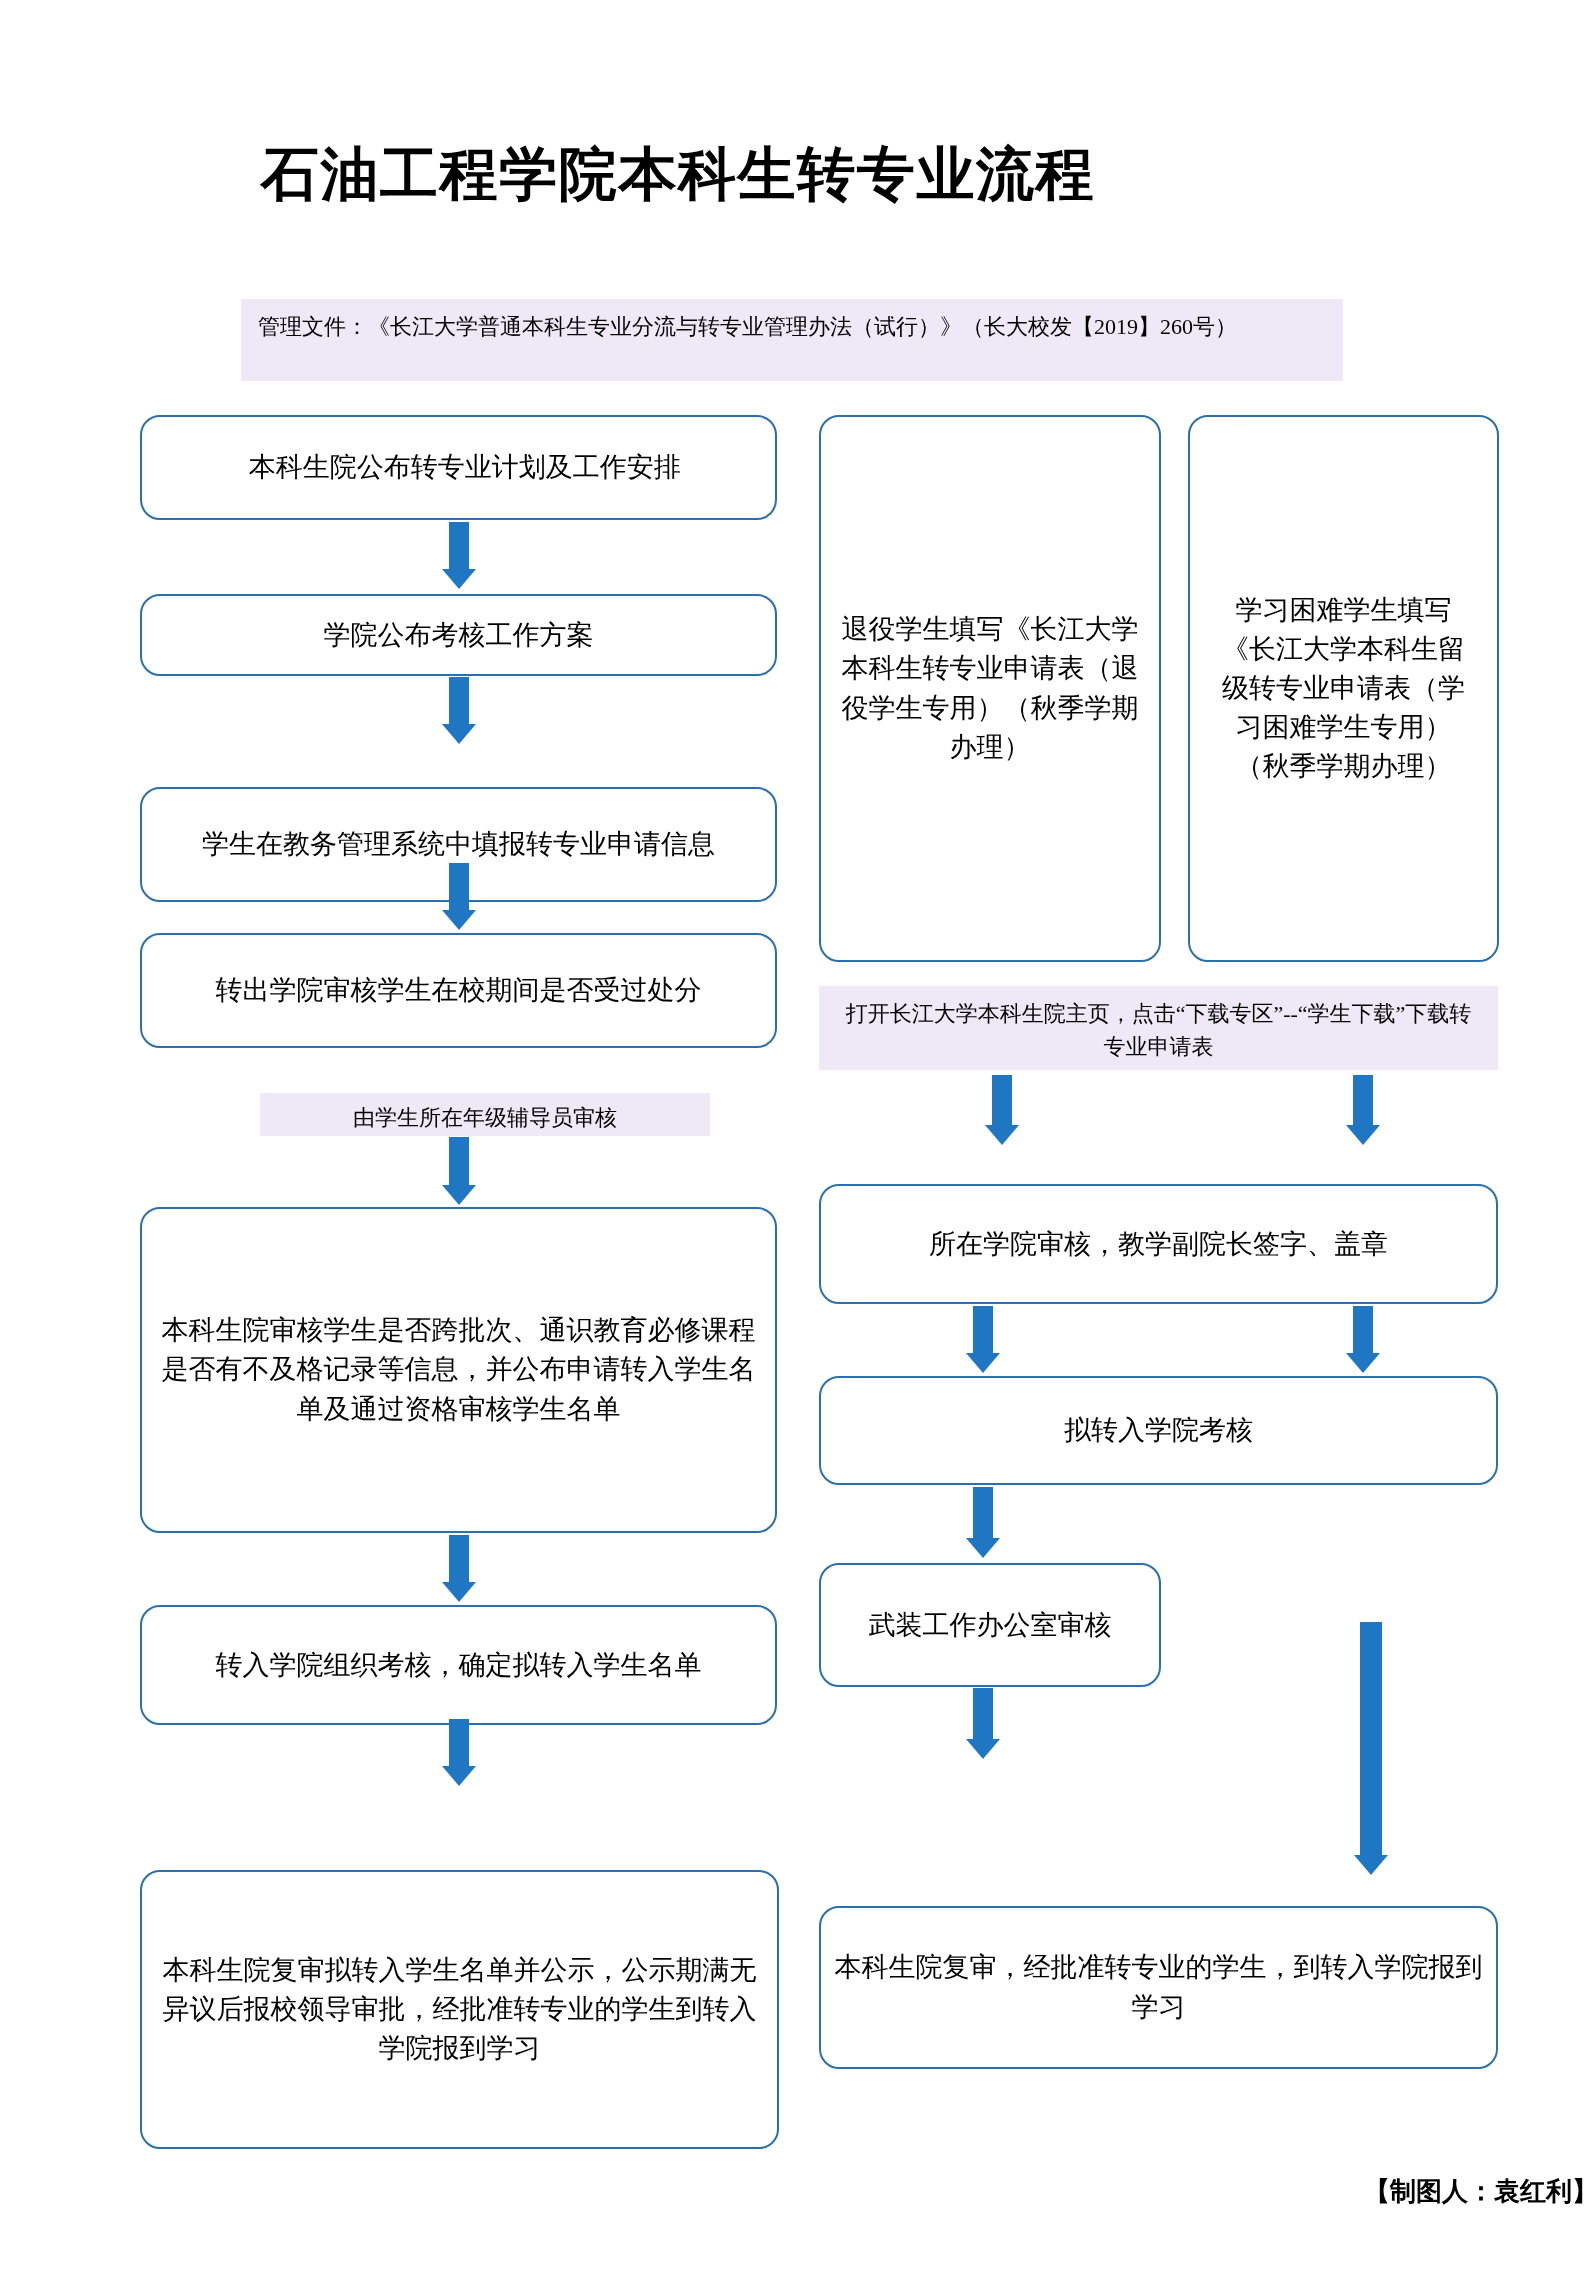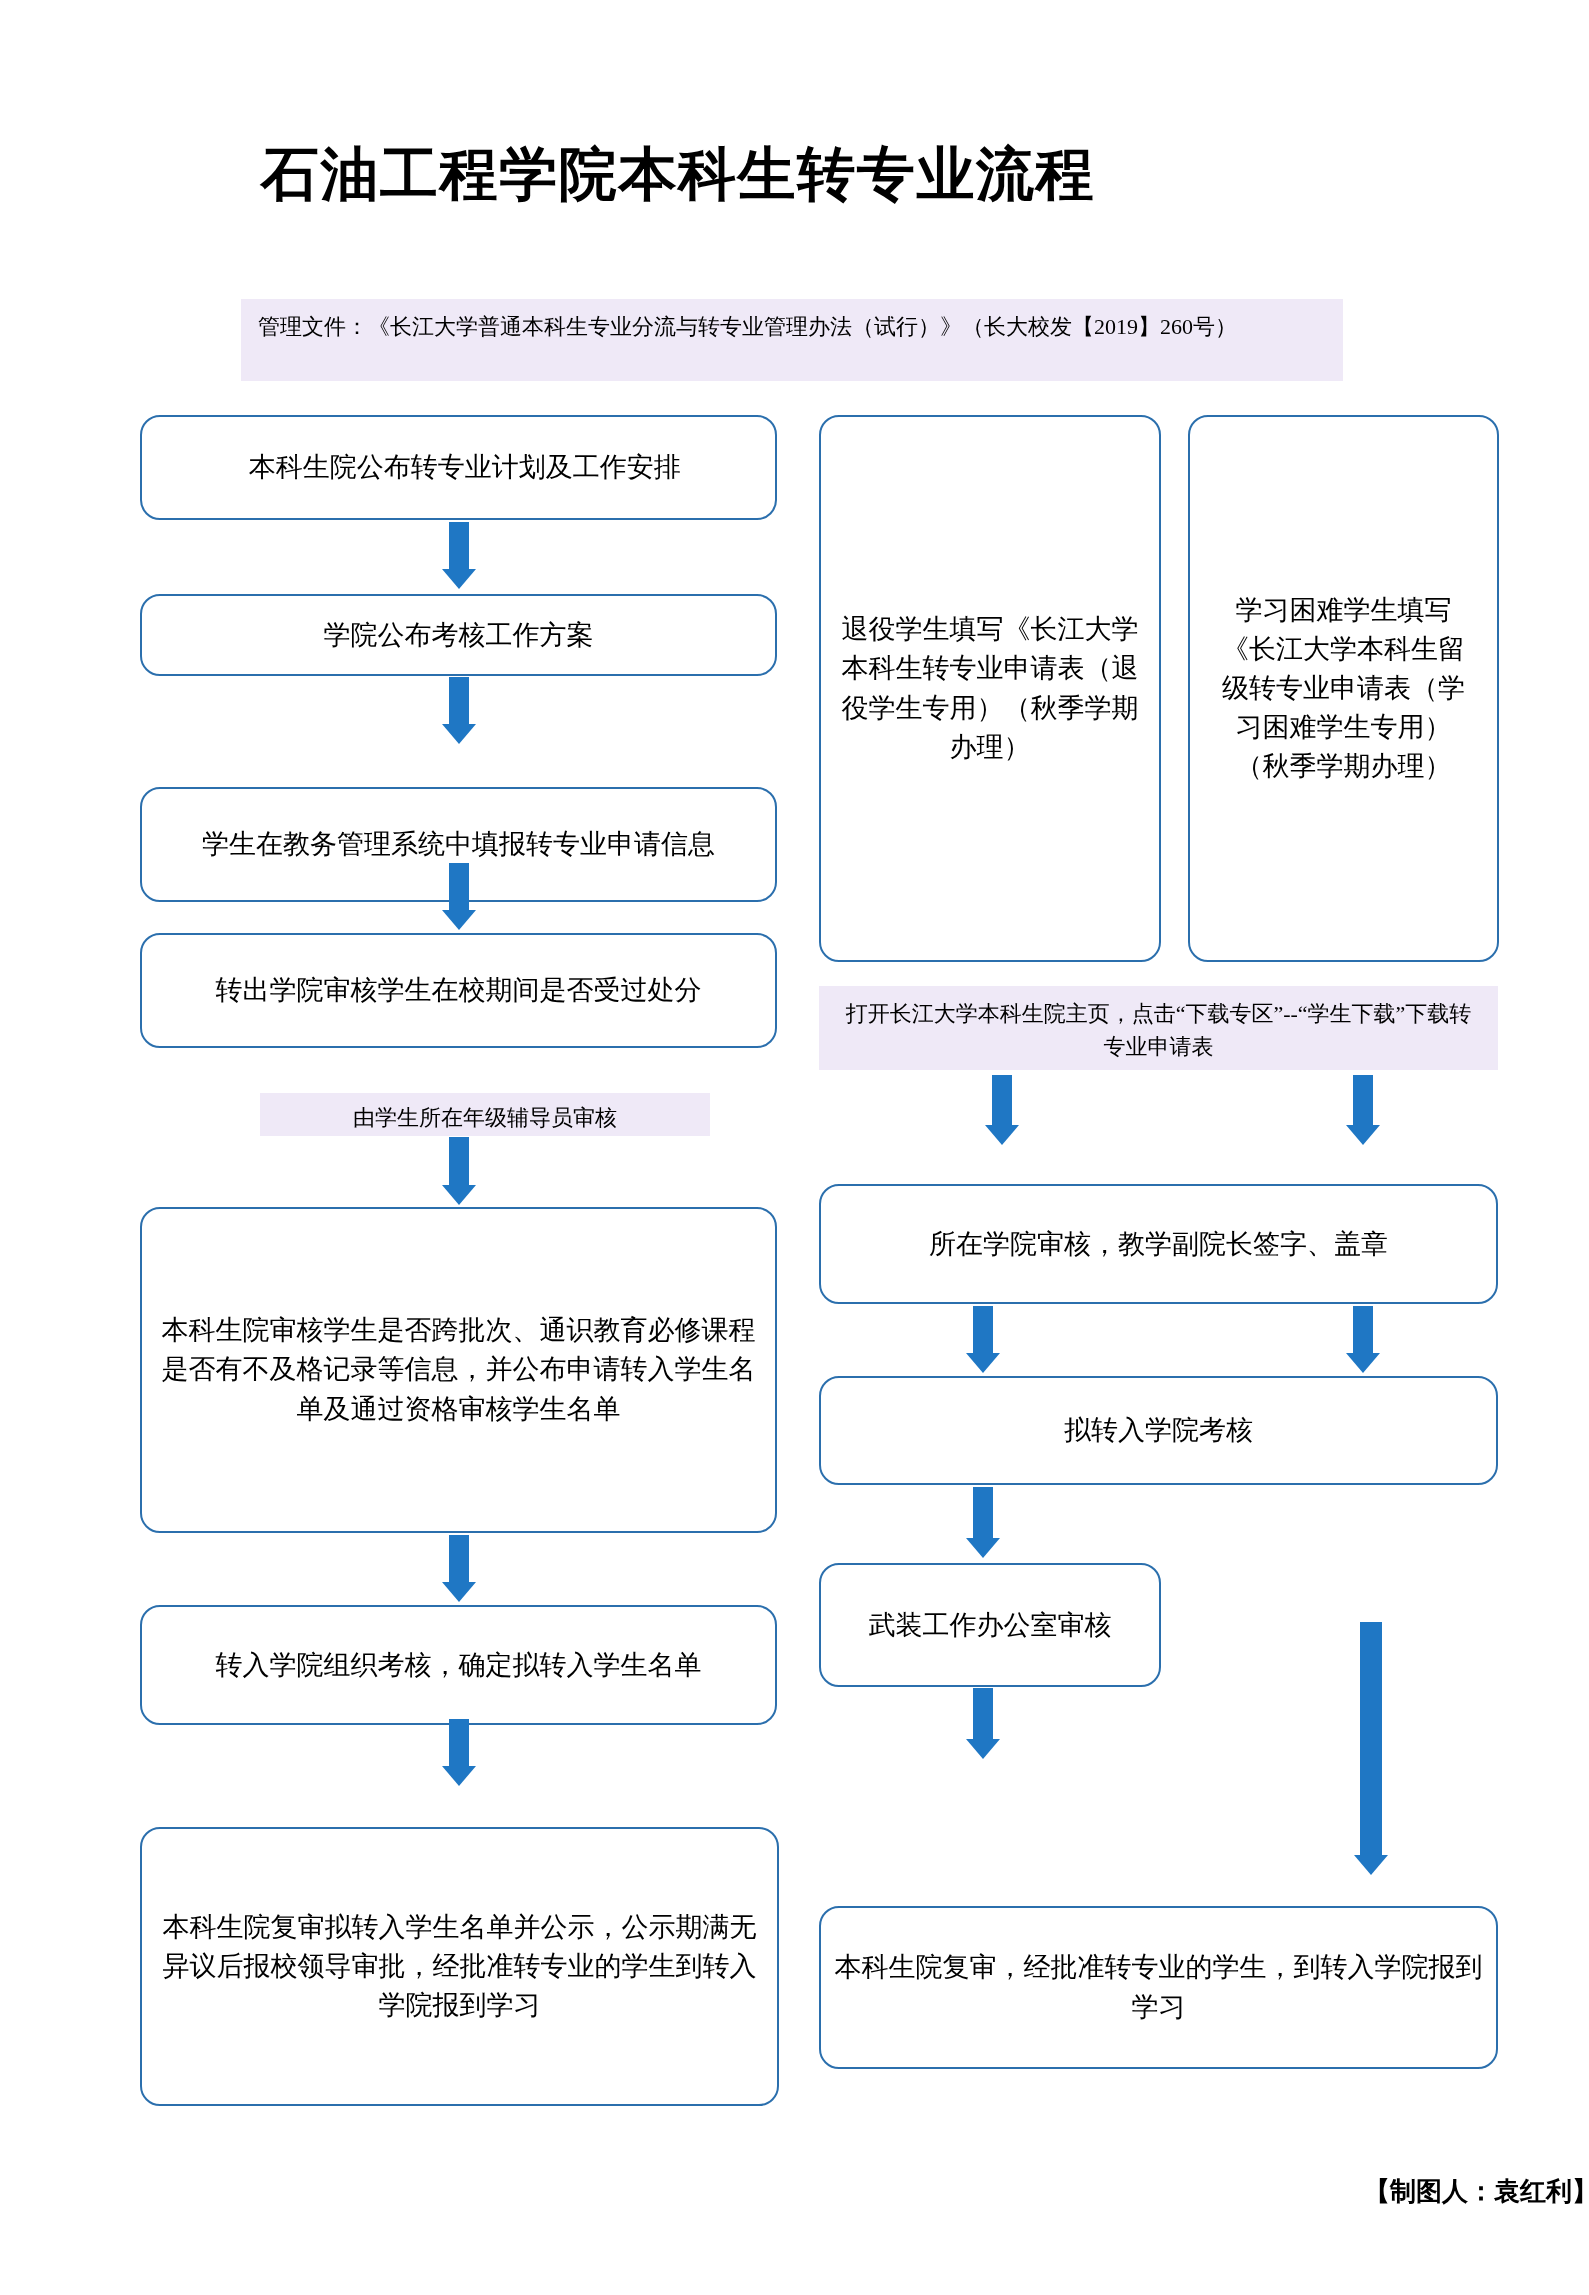--- a/index.html
+++ b/index.html
@@ -161,21 +161,21 @@
 
   <div class="box" style="left:140px; top:1605px; width:637px; height:120px;">
     <span>转入学院组织考核，确定拟转入学生名单</span>
   </div>
 
   <div class="arrow" style="left:439px; top:1719px; width:39px; height:68px;">
     <div class="shaft" style="width:20px; height:47px;"></div>
     <div class="head" style="top:47px;"></div>
   </div>
 
-  <div class="box tall" style="left:140px; top:1827px; width:639px; height:279px;">
+  <div class="box tall" style="left:140px; top:1870px; width:639px; height:279px;">
     <span>本科生院复审拟转入学生名单并公示，公示期满无异议后报校领导审批，经批准转专业的学生到转入学院报到学习</span>
   </div>
 
   <div class="box tall" style="left:819px; top:415px; width:342px; height:547px; padding:2px 20px;">
     <span>退役学生填写《长江大学本科生转专业申请表（退役学生专用）（秋季学期办理）</span>
   </div>
 
   <div class="box tall" style="left:1188px; top:415px; width:311px; height:547px; padding:7.8px 18.6px;">
     <span>学习困难学生填写《长江大学本科生留级转专业申请表（学习困难学生专用）（秋季学期办理）</span>
   </div>

